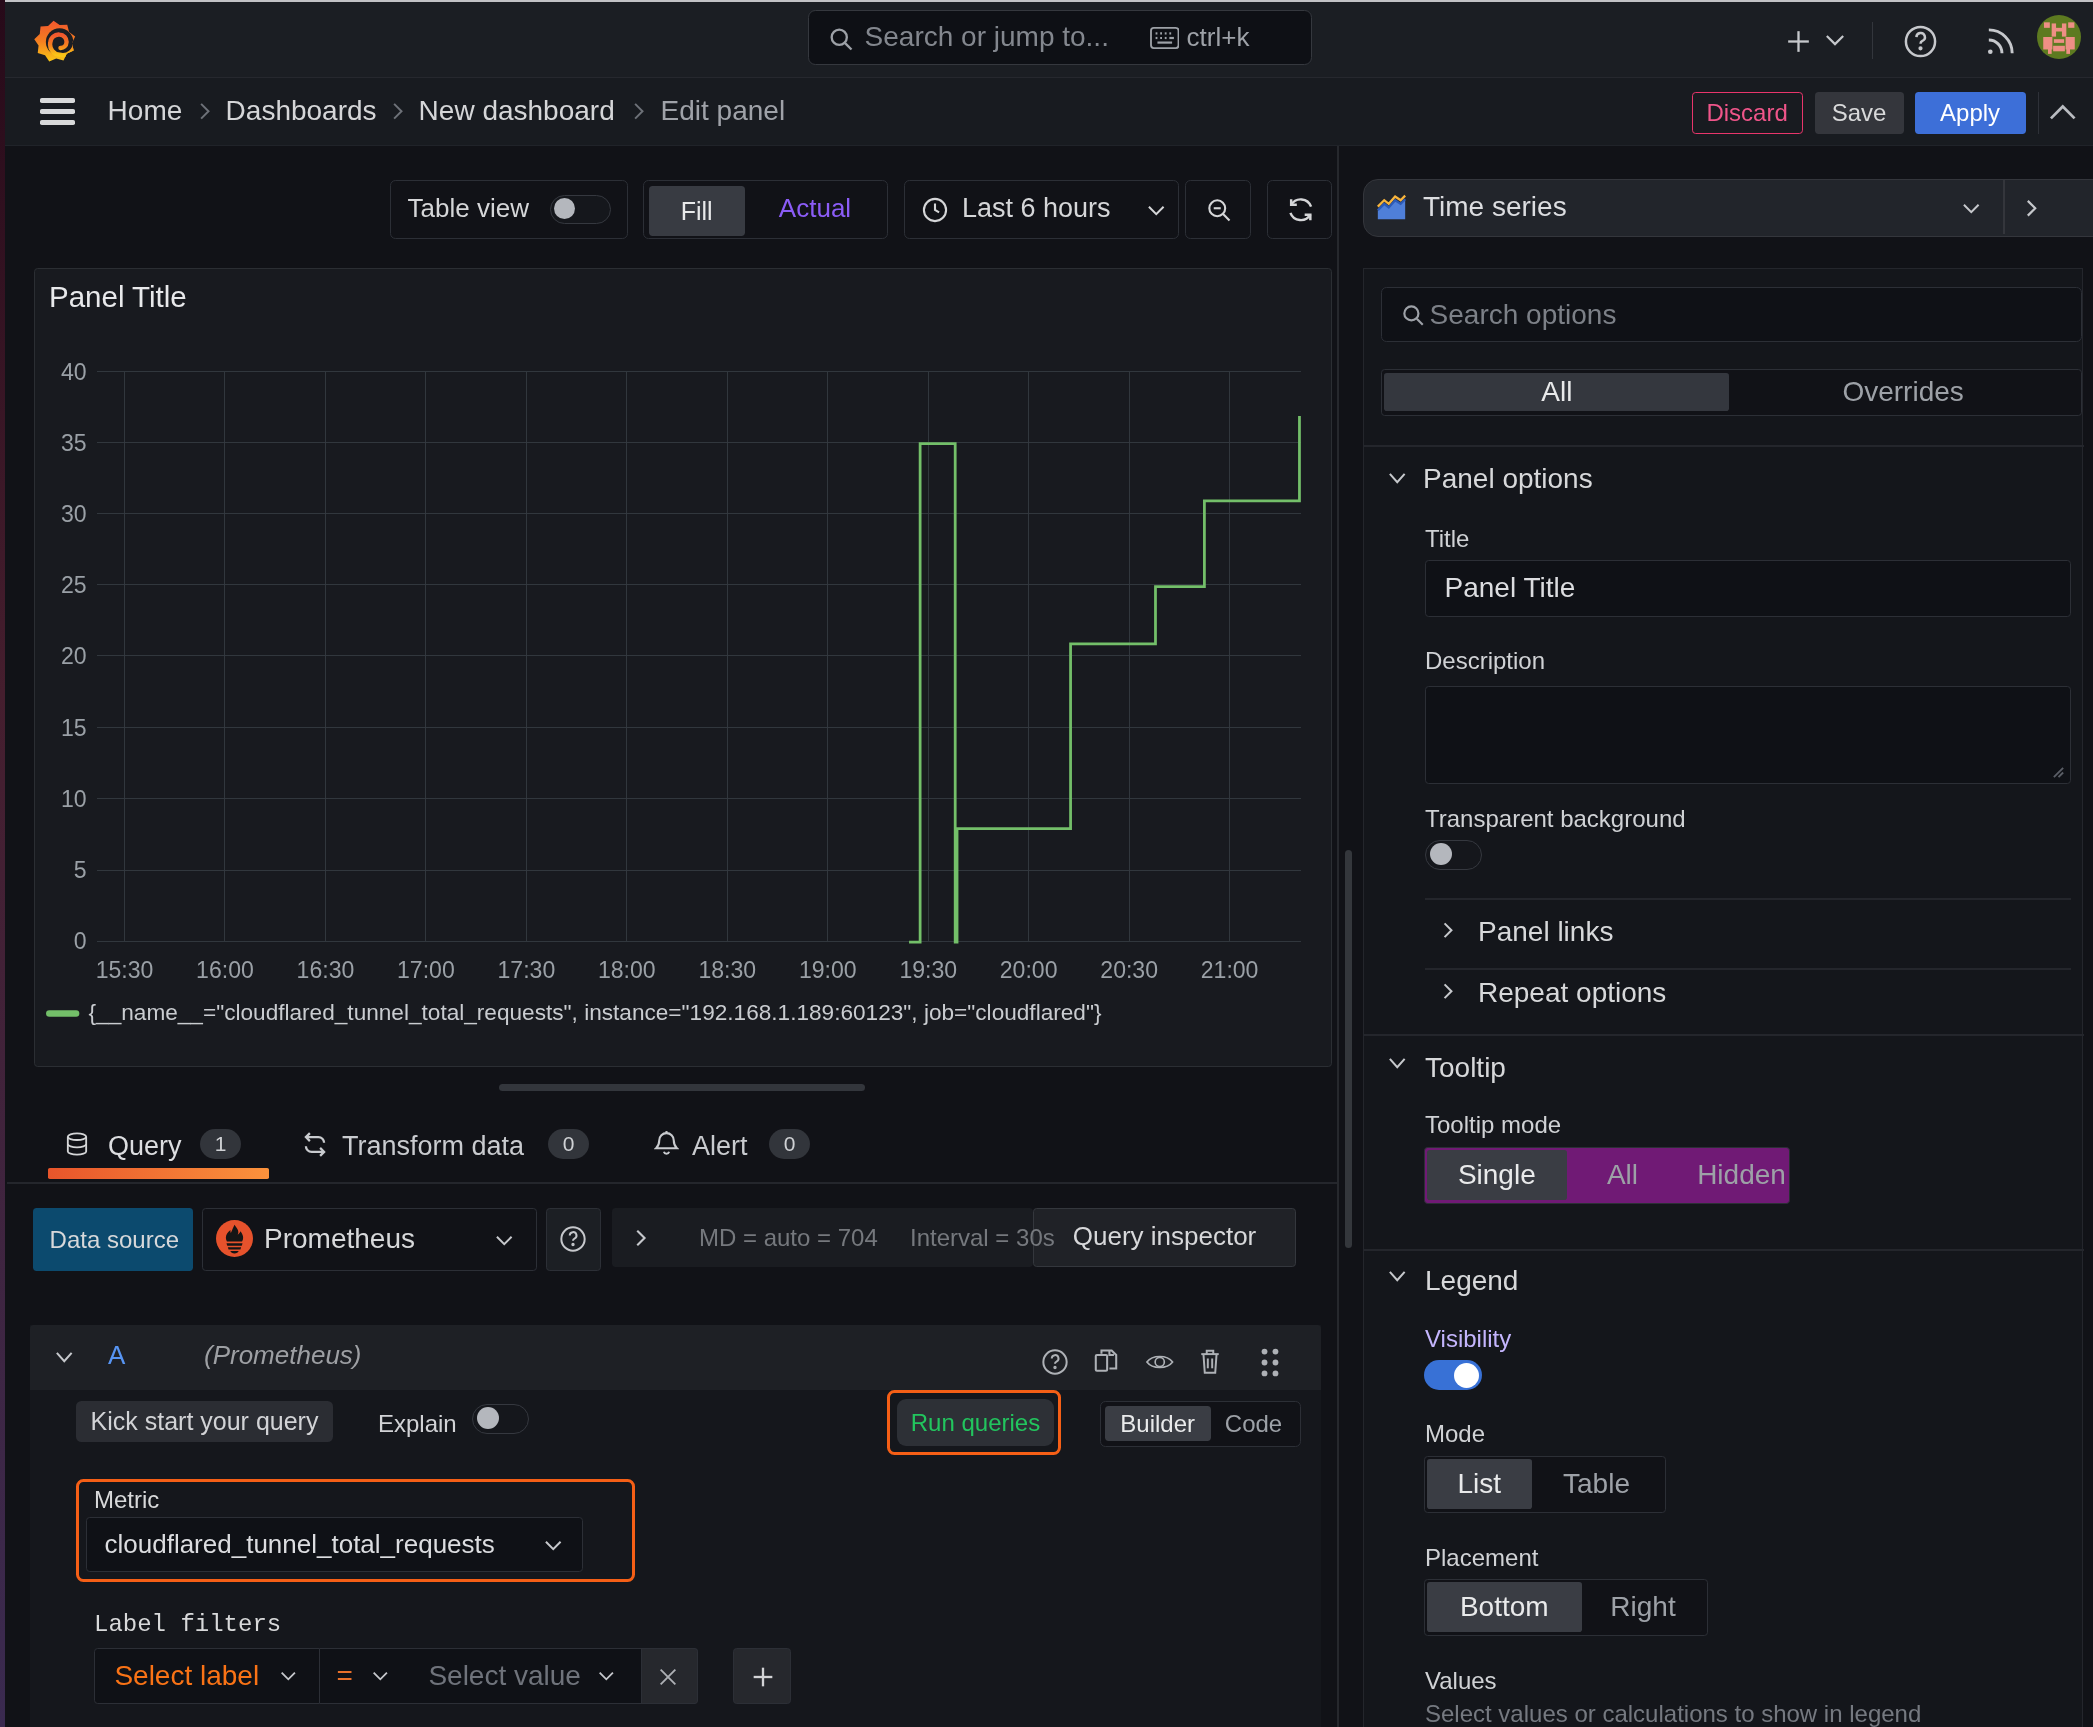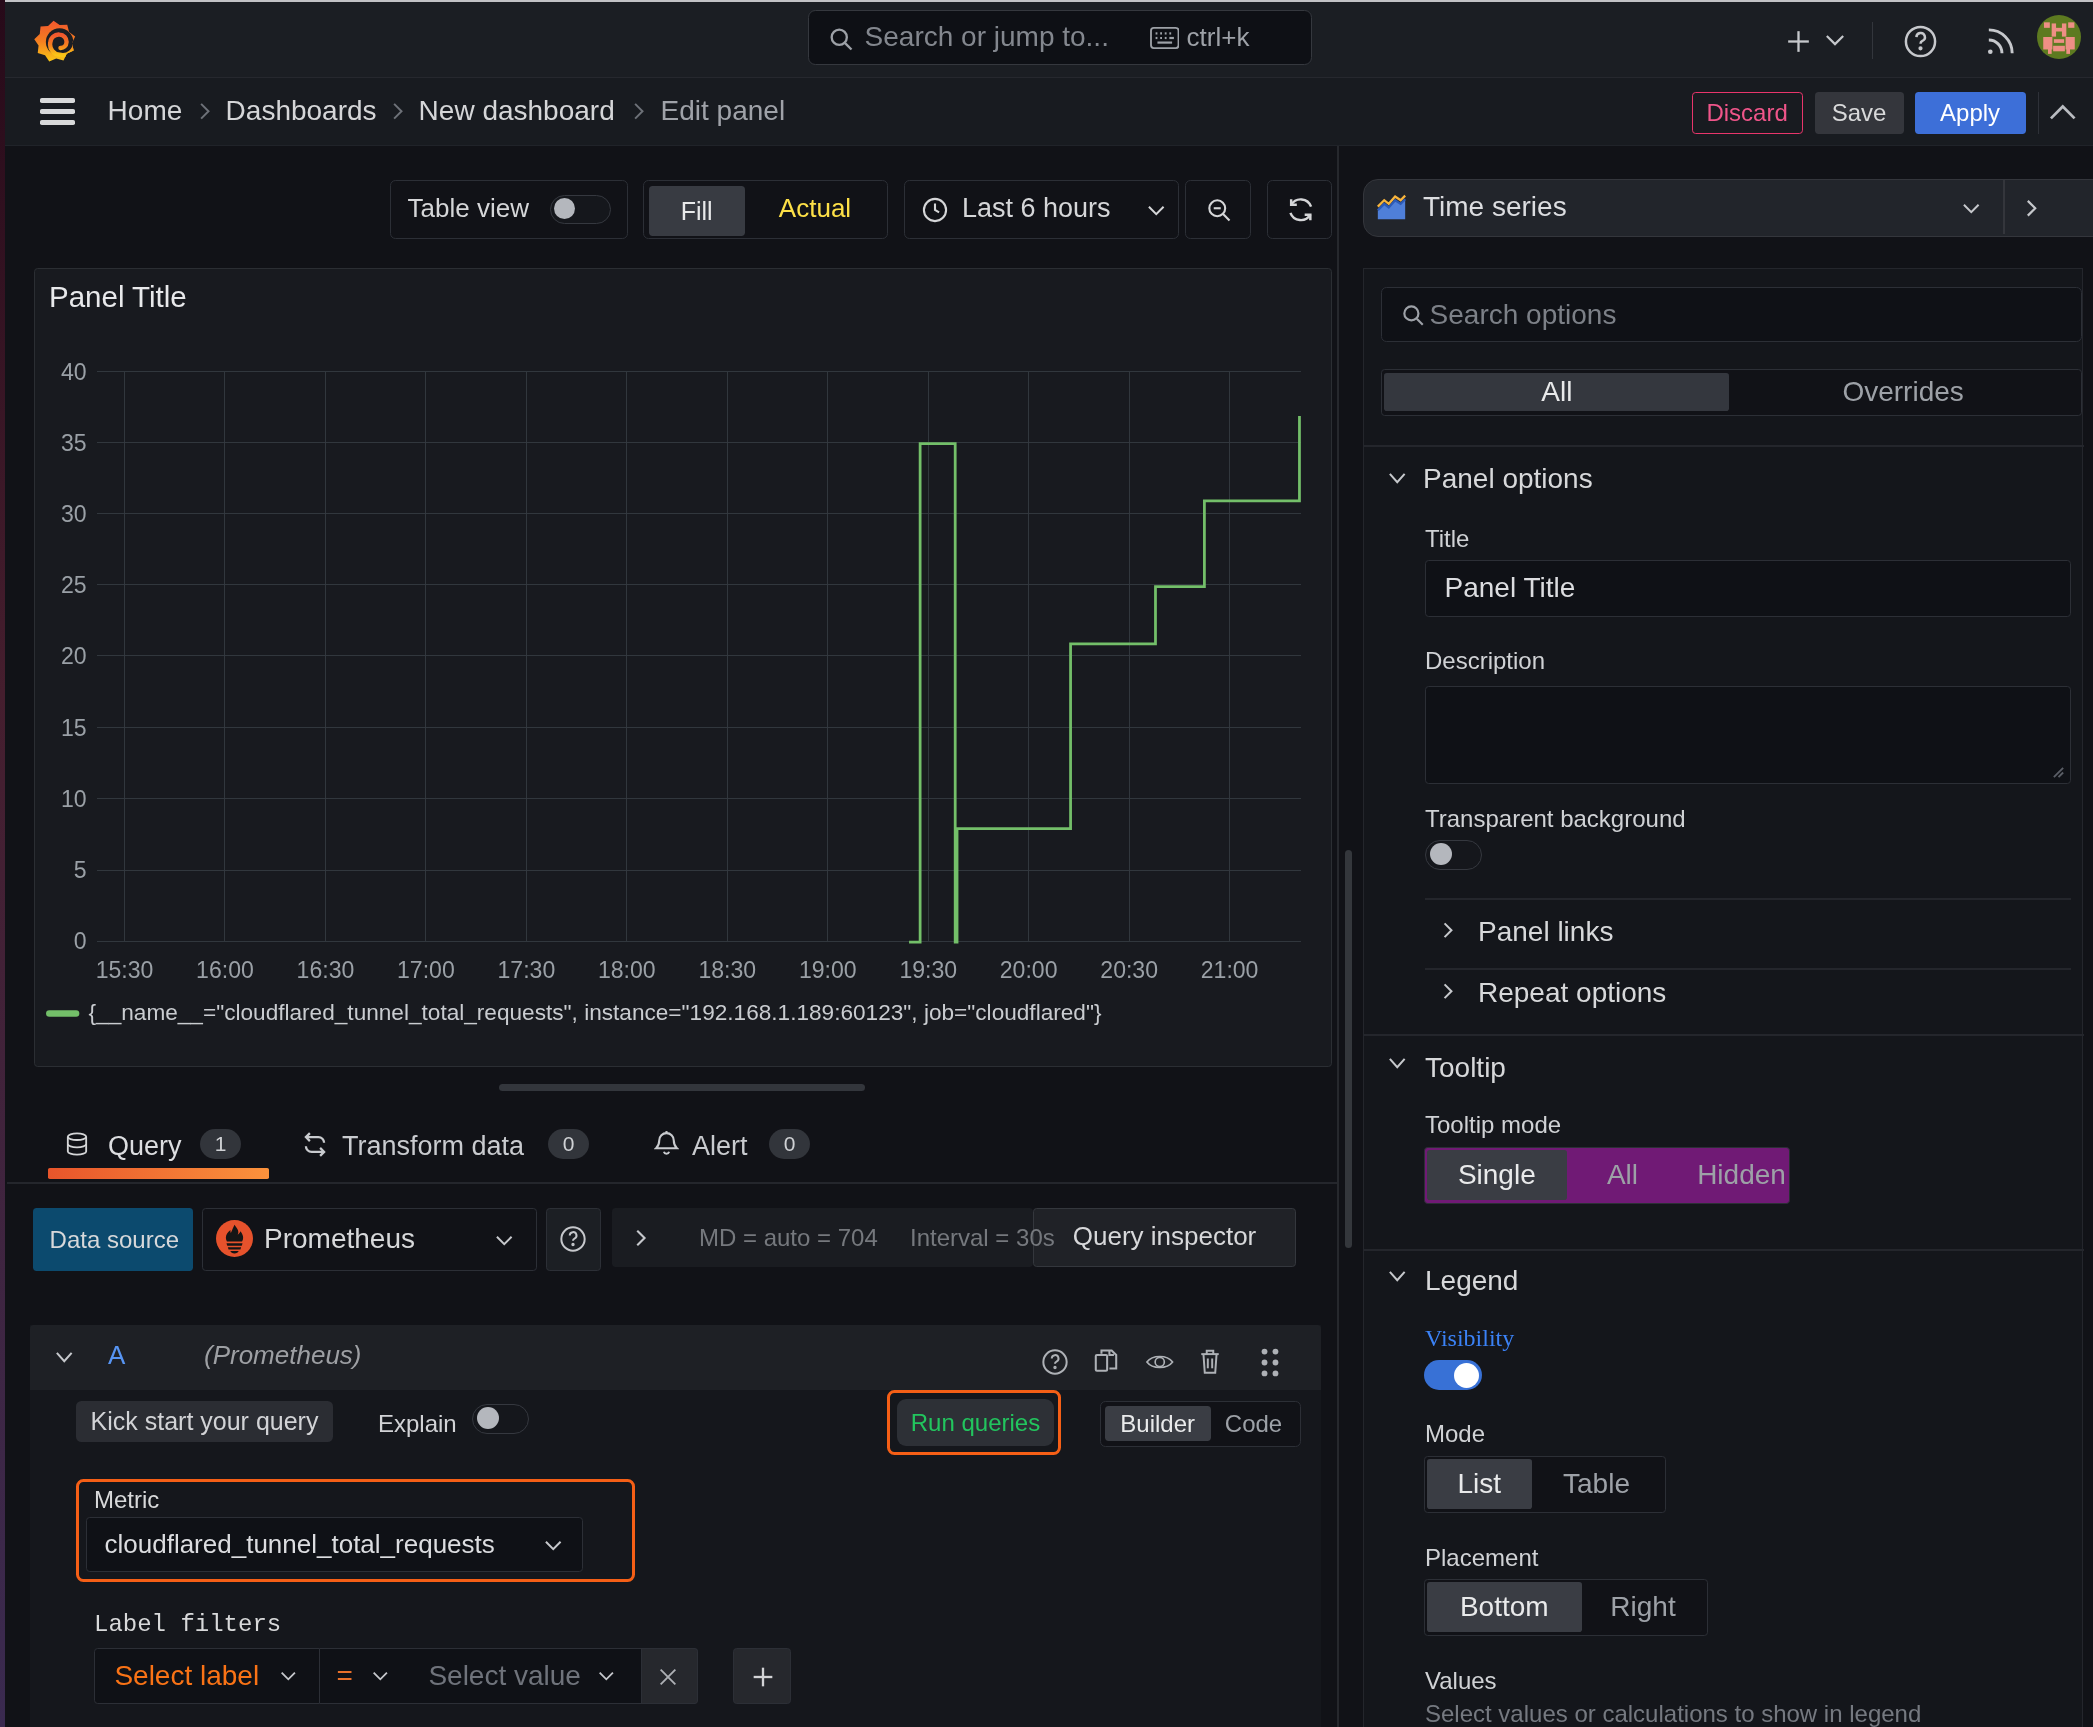--- a/index.html
+++ b/index.html
@@ -127,21 +127,21 @@
 <div class="abs" style="left:0;top:0;width:4.6px;height:1728px;background:linear-gradient(180deg,#270a19 0%,#451e2e 40%,#3a2a50 100%);"></div>
 
 <div class="abs bd" style="left:390px;top:180px;width:238px;height:59px;">
   <div class="abs" style="left:16.6px;top:0;height:55px;line-height:55px;font-size:26px;color:#d5d6d8;">Table view</div>
   <div class="abs" style="left:159px;top:14px;width:61px;height:29px;background:#15171c;border:1.8px solid #35383f;border-radius:14.8px;">
     <div class="abs" style="left:2.8px;top:1.8px;width:21px;height:21px;border-radius:50%;background:#b4b7bd;"></div>
   </div>
 </div>
 <div class="abs bd" style="left:643px;top:180px;width:245px;height:59px;background:#111217;padding-left:8px;">
   <div class="abs" style="left:4.6px;top:4.6px;width:96px;height:50px;background:#383b42;border-radius:3.7px;color:#e8e9ea;font-size:25px;text-align:center;line-height:50px;">Fill</div>
-  <div class="abs" style="left:101px;top:0;width:140px;height:55px;color:#fde047;font-size:26px;text-align:center;line-height:55px;">Actual</div>
+  <div class="abs" style="left:101px;top:0;width:140px;height:55px;color:#8b5cf6;font-size:26px;text-align:center;line-height:55px;">Actual</div>
 </div>
 <div class="abs bd" style="left:904px;top:180px;width:275px;height:59px;">
   <svg class="abs" style="left:15.7px;top:14.8px;" width="28" height="28" viewBox="0 0 24 24" fill="none" stroke="#d5d6d8" stroke-width="1.8">
       <circle cx="12" cy="12" r="9.5"></circle>
       <polyline points="12,6.5 12,12 15.5,14"></polyline>
     </svg>
   <div class="abs" style="left:57px;top:0;height:55px;line-height:55px;font-size:27px;color:#d5d6d8;">Last 6 hours</div>
   <svg class="abs" style="left:242px;top:24px;" width="18.5" height="11" viewBox="0 0 20 12" fill="none" stroke="#d5d6d8" stroke-width="2.2">
       <polyline points="2,2 10,10 18,2"></polyline>
     </svg>
@@ -451,21 +451,21 @@
     <div class="abs" style="left:1.8px;top:1.8px;width:140px;height:50px;background:#3a3d44;border-radius:2.8px;color:#e9eaeb;font-size:28px;font-weight:500;text-align:center;line-height:50px;">Single</div>
     <div class="abs" style="left:142px;top:1.8px;width:111px;height:50px;color:#9da1a7;font-size:28px;text-align:center;line-height:50px;">All</div>
     <div class="abs" style="left:253px;top:1.8px;width:127px;height:50px;color:#9da1a7;font-size:28px;text-align:center;line-height:50px;">Hidden</div>
   </div>
   <div class="abs" style="left:0;top:980px;width:720px;height:1.8px;background:#24262c;"></div>
 
   <svg class="abs" style="left:24px;top:1001px;" width="18.5" height="12" viewBox="0 0 20 13" fill="none" stroke="#c6c8cc" stroke-width="2.2">
       <polyline points="2,2 10,11 18,2"></polyline>
     </svg>
   <div class="abs" style="left:61px;top:996px;font-size:28px;font-weight:500;color:#d7d8da;">Legend</div>
-  <div class="abs" style="left:61px;top:1056px;font-size:24px;color:#3b82f6;font-family:Liberation Serif, serif;">Visibility</div>
+  <div class="abs" style="left:61px;top:1056px;font-size:24px;color:#c4b5fd;">Visibility</div>
   <div class="abs" style="left:60px;top:1091px;width:58px;height:30px;background:#3871d6;border-radius:15.7px;">
     <div class="abs" style="left:30px;top:2.8px;width:25px;height:25px;border-radius:50%;background:#ffffff;"></div>
   </div>
   <div class="abs" style="left:61px;top:1151px;font-size:24px;color:#d0d2d5;">Mode</div>
   <div class="abs" style="left:60px;top:1187px;width:242px;height:57px;border:1.8px solid #2c2f36;border-radius:3.7px;background:#111217;">
     <div class="abs" style="left:1.8px;top:1.8px;width:105px;height:50px;background:#3a3d44;border-radius:2.8px;color:#e9eaeb;font-size:28px;font-weight:500;text-align:center;line-height:50px;">List</div>
     <div class="abs" style="left:107px;top:1.8px;width:129px;height:50px;color:#9da1a7;font-size:28px;text-align:center;line-height:50px;">Table</div>
   </div>
   <div class="abs" style="left:61px;top:1275px;font-size:24px;color:#d0d2d5;">Placement</div>
   <div class="abs" style="left:60px;top:1310px;width:284px;height:57px;border:1.8px solid #2c2f36;border-radius:3.7px;background:#111217;">

